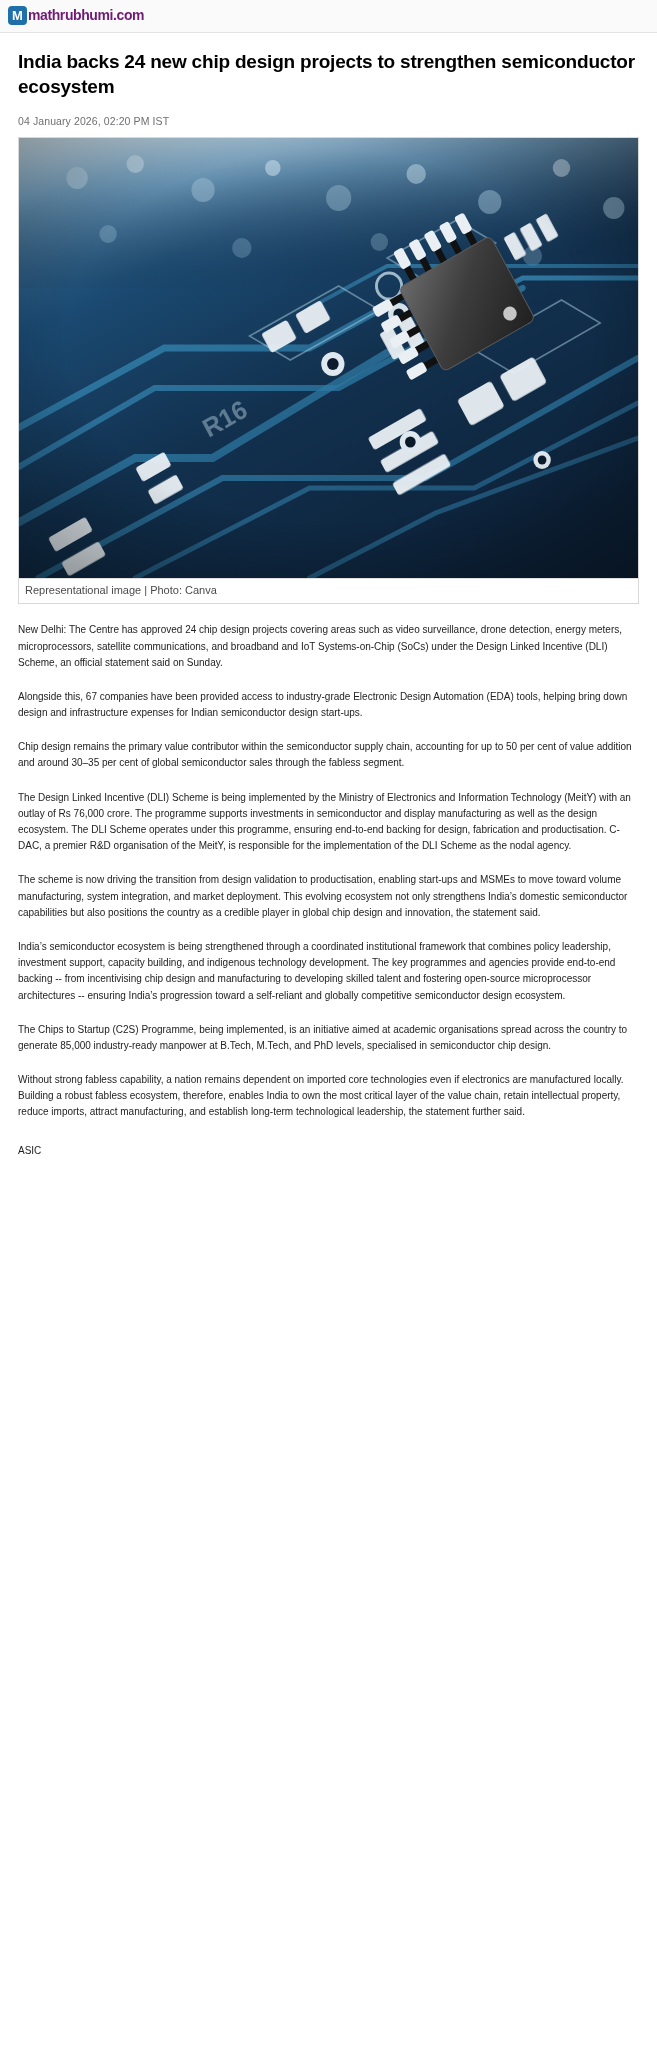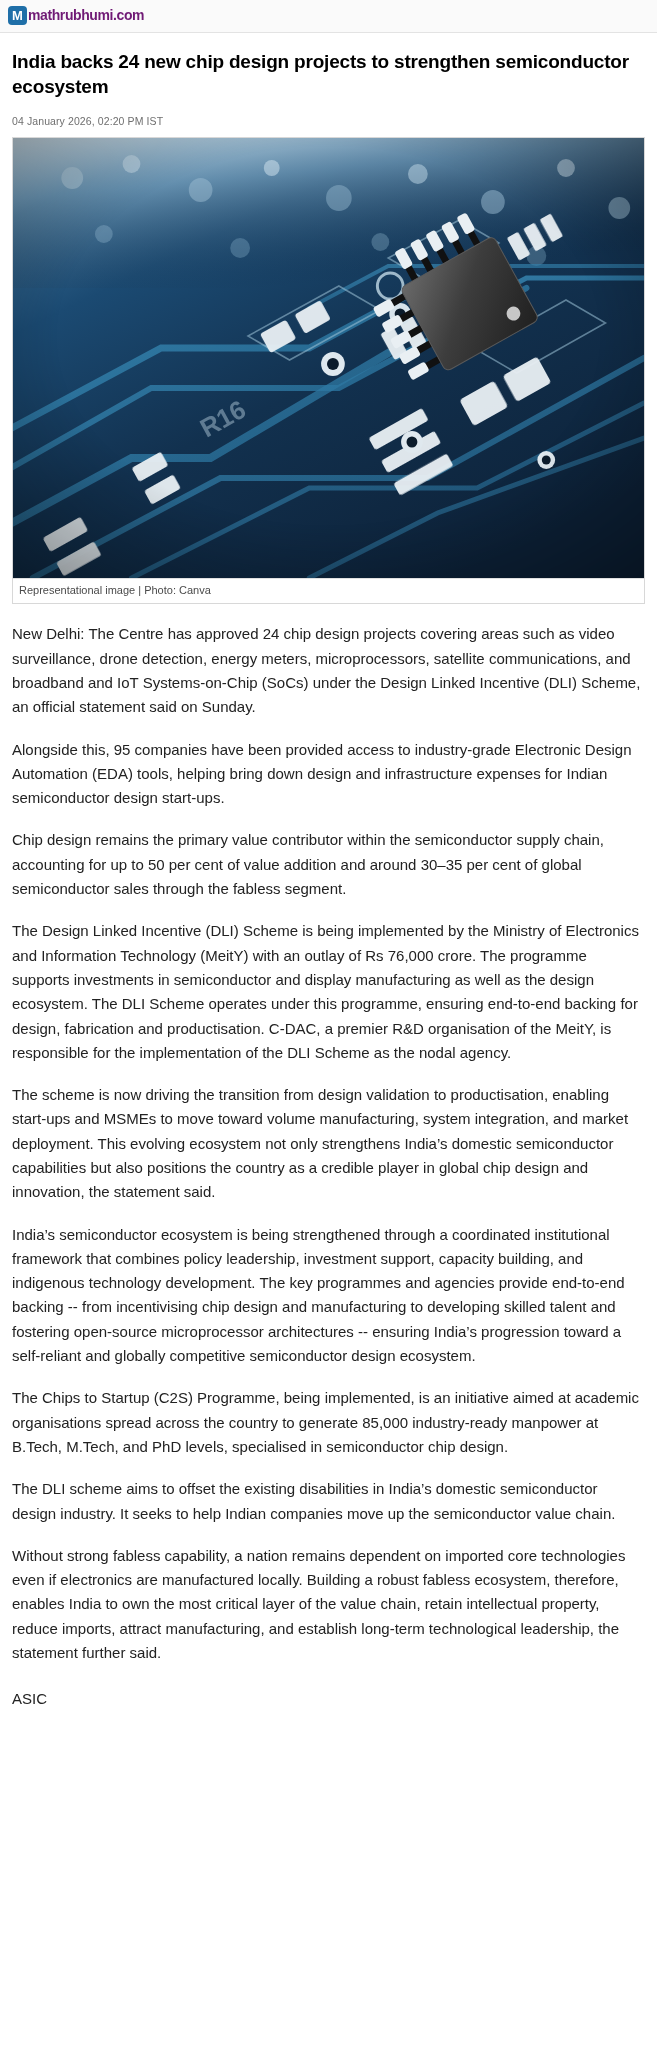--- a/index.html
+++ b/index.html
@@ -46,21 +46,21 @@
   .brand-text {
     font-size: 14px;
     font-weight: bold;
     color: #701a75;
     letter-spacing: -0.4px;
     line-height: 22px;
   }
 
   
   .article {
-    padding: 0 12px;
+    padding: 0 18px;
   }
 
   .headline {
     font-size: 19px;
     font-weight: bold;
     line-height: 1.32;
     color: #000000;
     margin: 16px 0 0 0;
     letter-spacing: -0.2px;
   }
@@ -92,21 +92,21 @@
     color: #4a4a4a;
     padding: 5px 6px 6px 6px;
     background: #ffffff;
     border-top: 1px solid #e0e0e0;
     line-height: 1.2;
   }
 
   
   .body-copy { padding-bottom: 24px; }
   .body-copy p {
-    font-size: 15px;
+    font-size: 10px;
     line-height: 1.62;
     color: #222222;
     margin: 18px 0 0 0;
   }
   .body-copy p.agency {
     margin-top: 22px;
   }
 </style>
 </head>
 <body>
@@ -290,24 +290,23 @@
         </g>
 
         <rect x="0" y="0" width="639" height="440" fill="url(#vign)"></rect>
       </svg>
     </div>
     <figcaption class="hero-caption">Representational image | Photo: Canva</figcaption>
   </figure>
 
   <div class="body-copy">
     <p>New Delhi: The Centre has approved 24 chip design projects covering areas such as video surveillance, drone detection, energy meters, microprocessors, satellite communications, and broadband and IoT Systems-on-Chip (SoCs) under the Design Linked Incentive (DLI) Scheme, an official statement said on Sunday.</p>
-    <p>Alongside this, 95 companies have been provided access to industry-grade Electronic Design Automation (EDA) tools, helping bring down design and infrastructure expenses for Indian semiconductor design start-ups.</p>
+    <p>Alongside this, 67 companies have been provided access to industry-grade Electronic Design Automation (EDA) tools, helping bring down design and infrastructure expenses for Indian semiconductor design start-ups.</p>
     <p>Chip design remains the primary value contributor within the semiconductor supply chain, accounting for up to 50 per cent of value addition and around 30–35 per cent of global semiconductor sales through the fabless segment.</p>
     <p>The Design Linked Incentive (DLI) Scheme is being implemented by the Ministry of Electronics and Information Technology (MeitY) with an outlay of Rs 76,000 crore. The programme supports investments in semiconductor and display manufacturing as well as the design ecosystem. The DLI Scheme operates under this programme, ensuring end-to-end backing for design, fabrication and productisation. C-DAC, a premier R&amp;D organisation of the MeitY, is responsible for the implementation of the DLI Scheme as the nodal agency.</p>
     <p>The scheme is now driving the transition from design validation to productisation, enabling start-ups and MSMEs to move toward volume manufacturing, system integration, and market deployment. This evolving ecosystem not only strengthens India’s domestic semiconductor capabilities but also positions the country as a credible player in global chip design and innovation, the statement said.</p>
     <p>India’s semiconductor ecosystem is being strengthened through a coordinated institutional framework that combines policy leadership, investment support, capacity building, and indigenous technology development. The key programmes and agencies provide end-to-end backing -- from incentivising chip design and manufacturing to developing skilled talent and fostering open-source microprocessor architectures -- ensuring India’s progression toward a self-reliant and globally competitive semiconductor design ecosystem.</p>
     <p>The Chips to Startup (C2S) Programme, being implemented, is an initiative aimed at academic organisations spread across the country to generate 85,000 industry-ready manpower at B.Tech, M.Tech, and PhD levels, specialised in semiconductor chip design.</p>
-    <p>The DLI scheme aims to offset the existing disabilities in India’s domestic semiconductor design industry. It seeks to help Indian companies move up the semiconductor value chain.</p>
     <p>Without strong fabless capability, a nation remains dependent on imported core technologies even if electronics are manufactured locally. Building a robust fabless ecosystem, therefore, enables India to own the most critical layer of the value chain, retain intellectual property, reduce imports, attract manufacturing, and establish long-term technological leadership, the statement further said.</p>
     <p class="agency">ASIC</p>
   </div>
 
 </div>
 
 </body></html>

